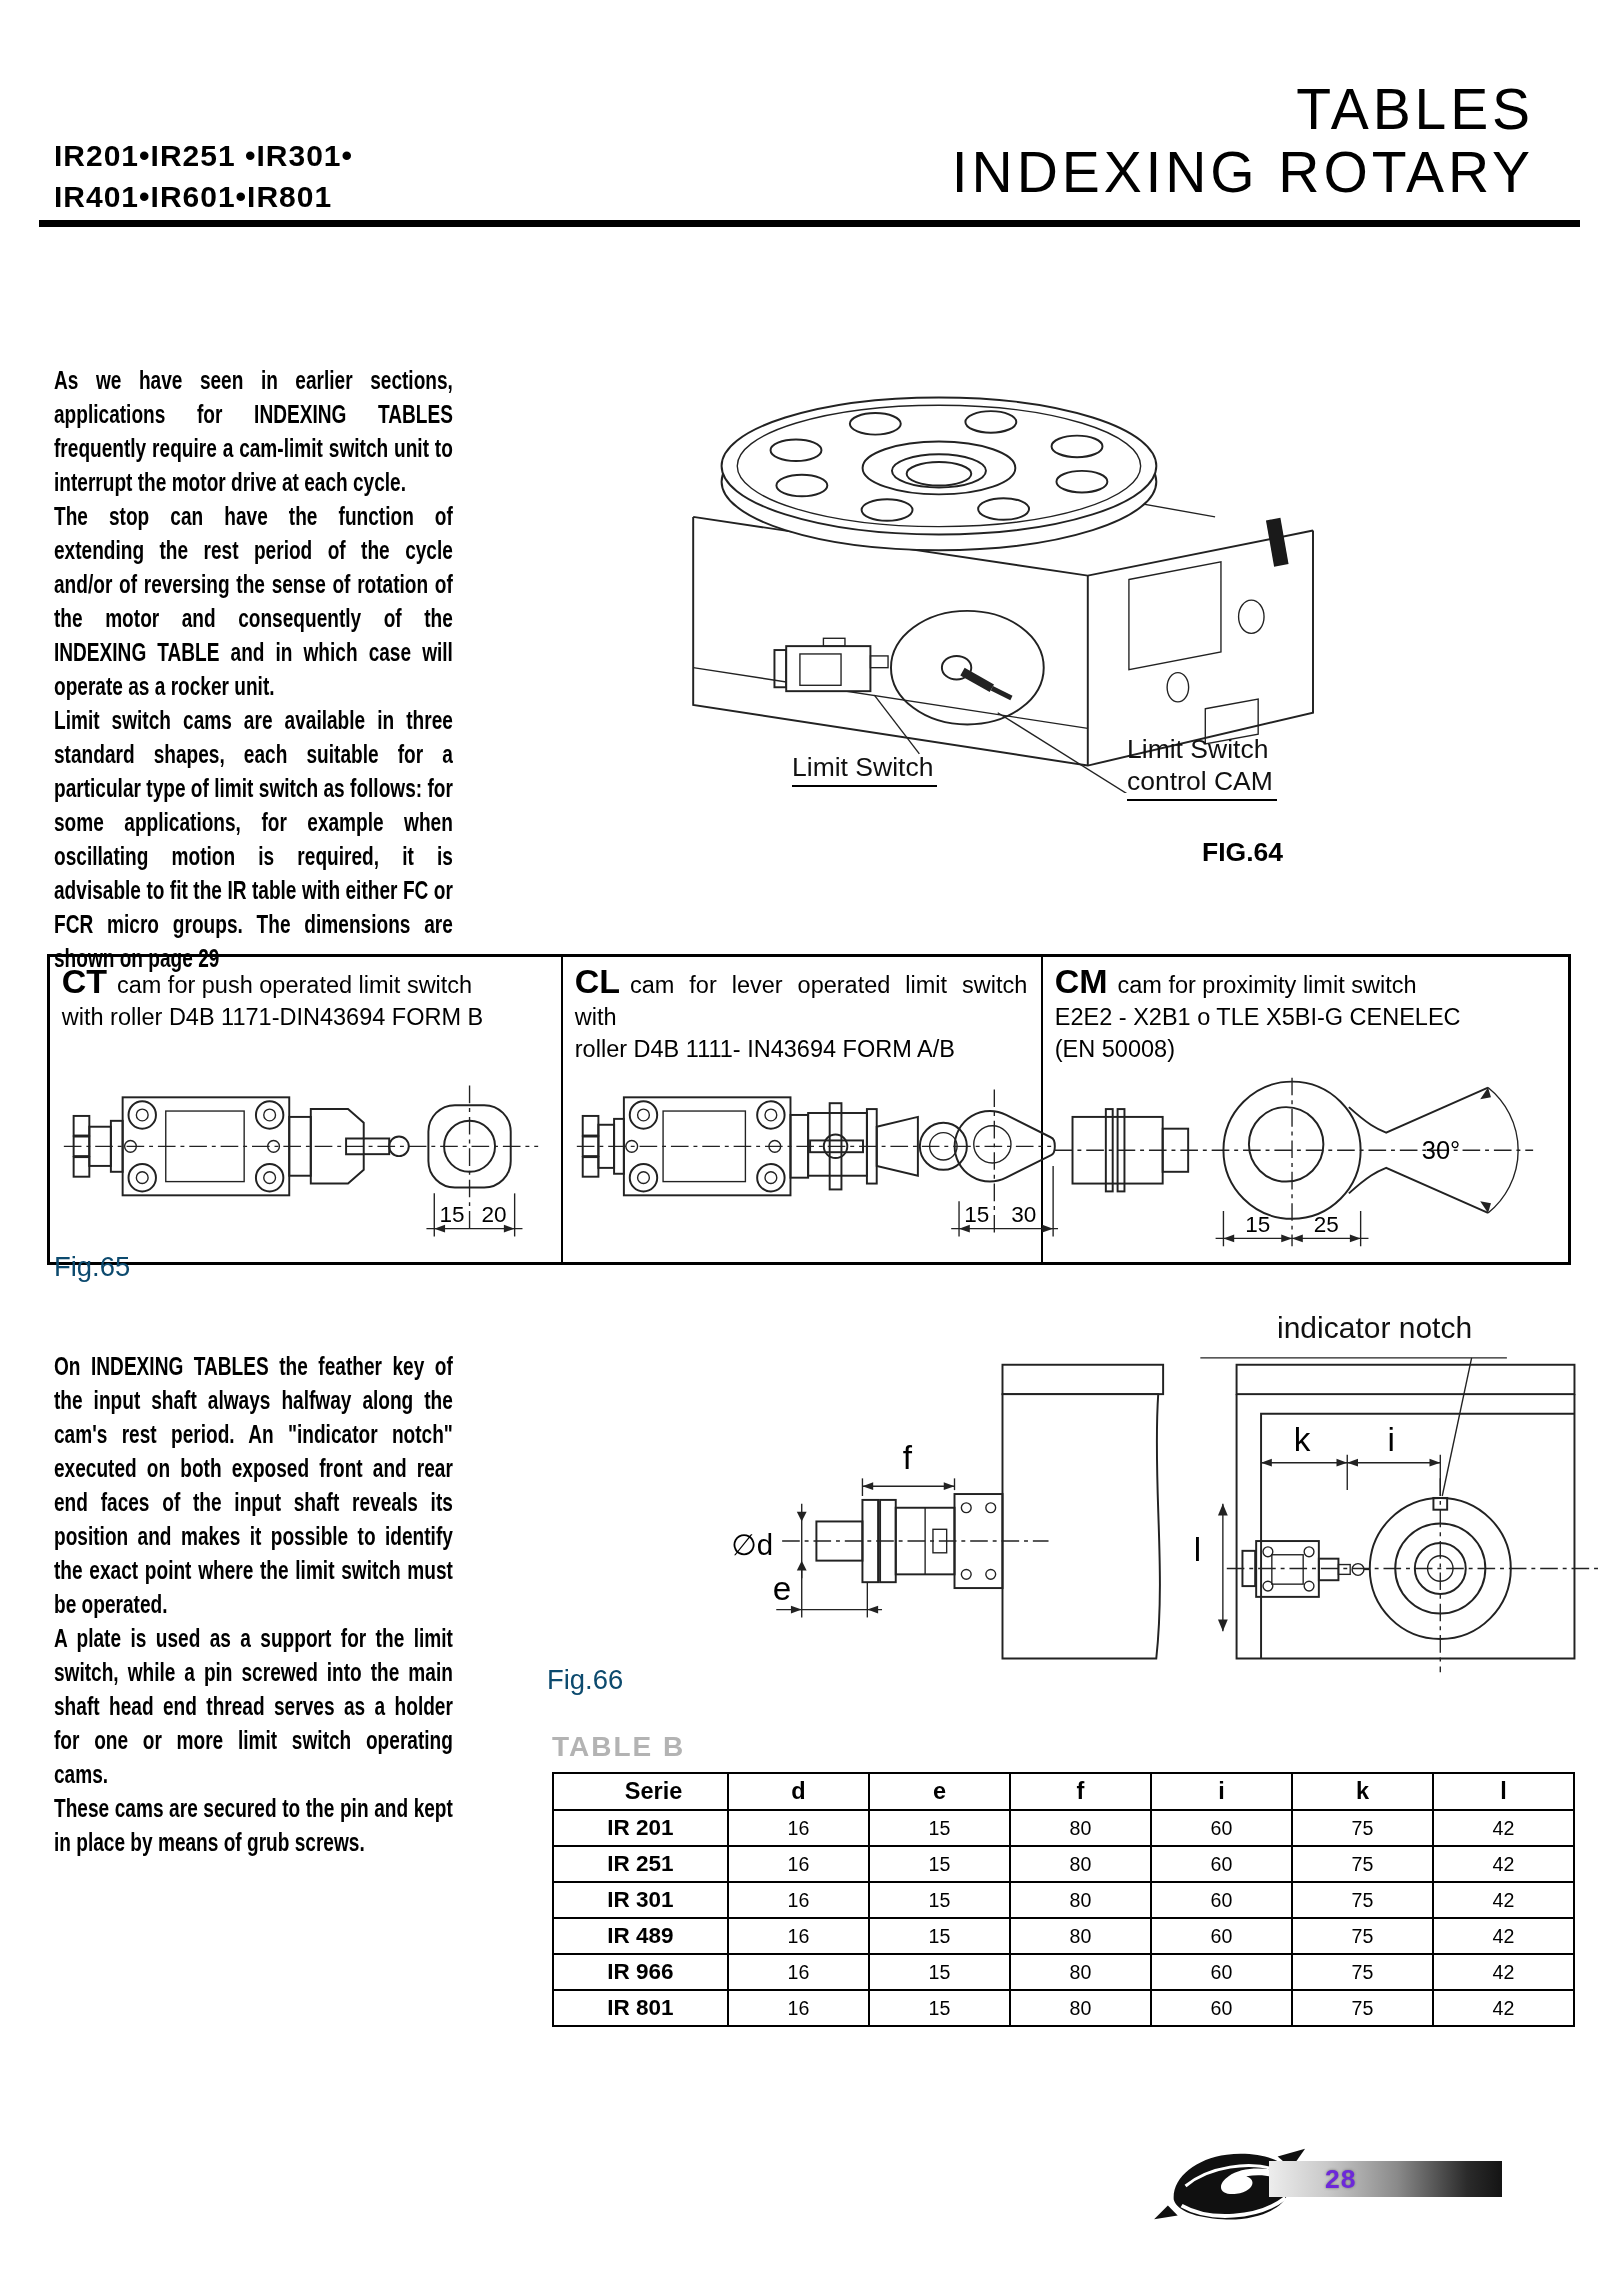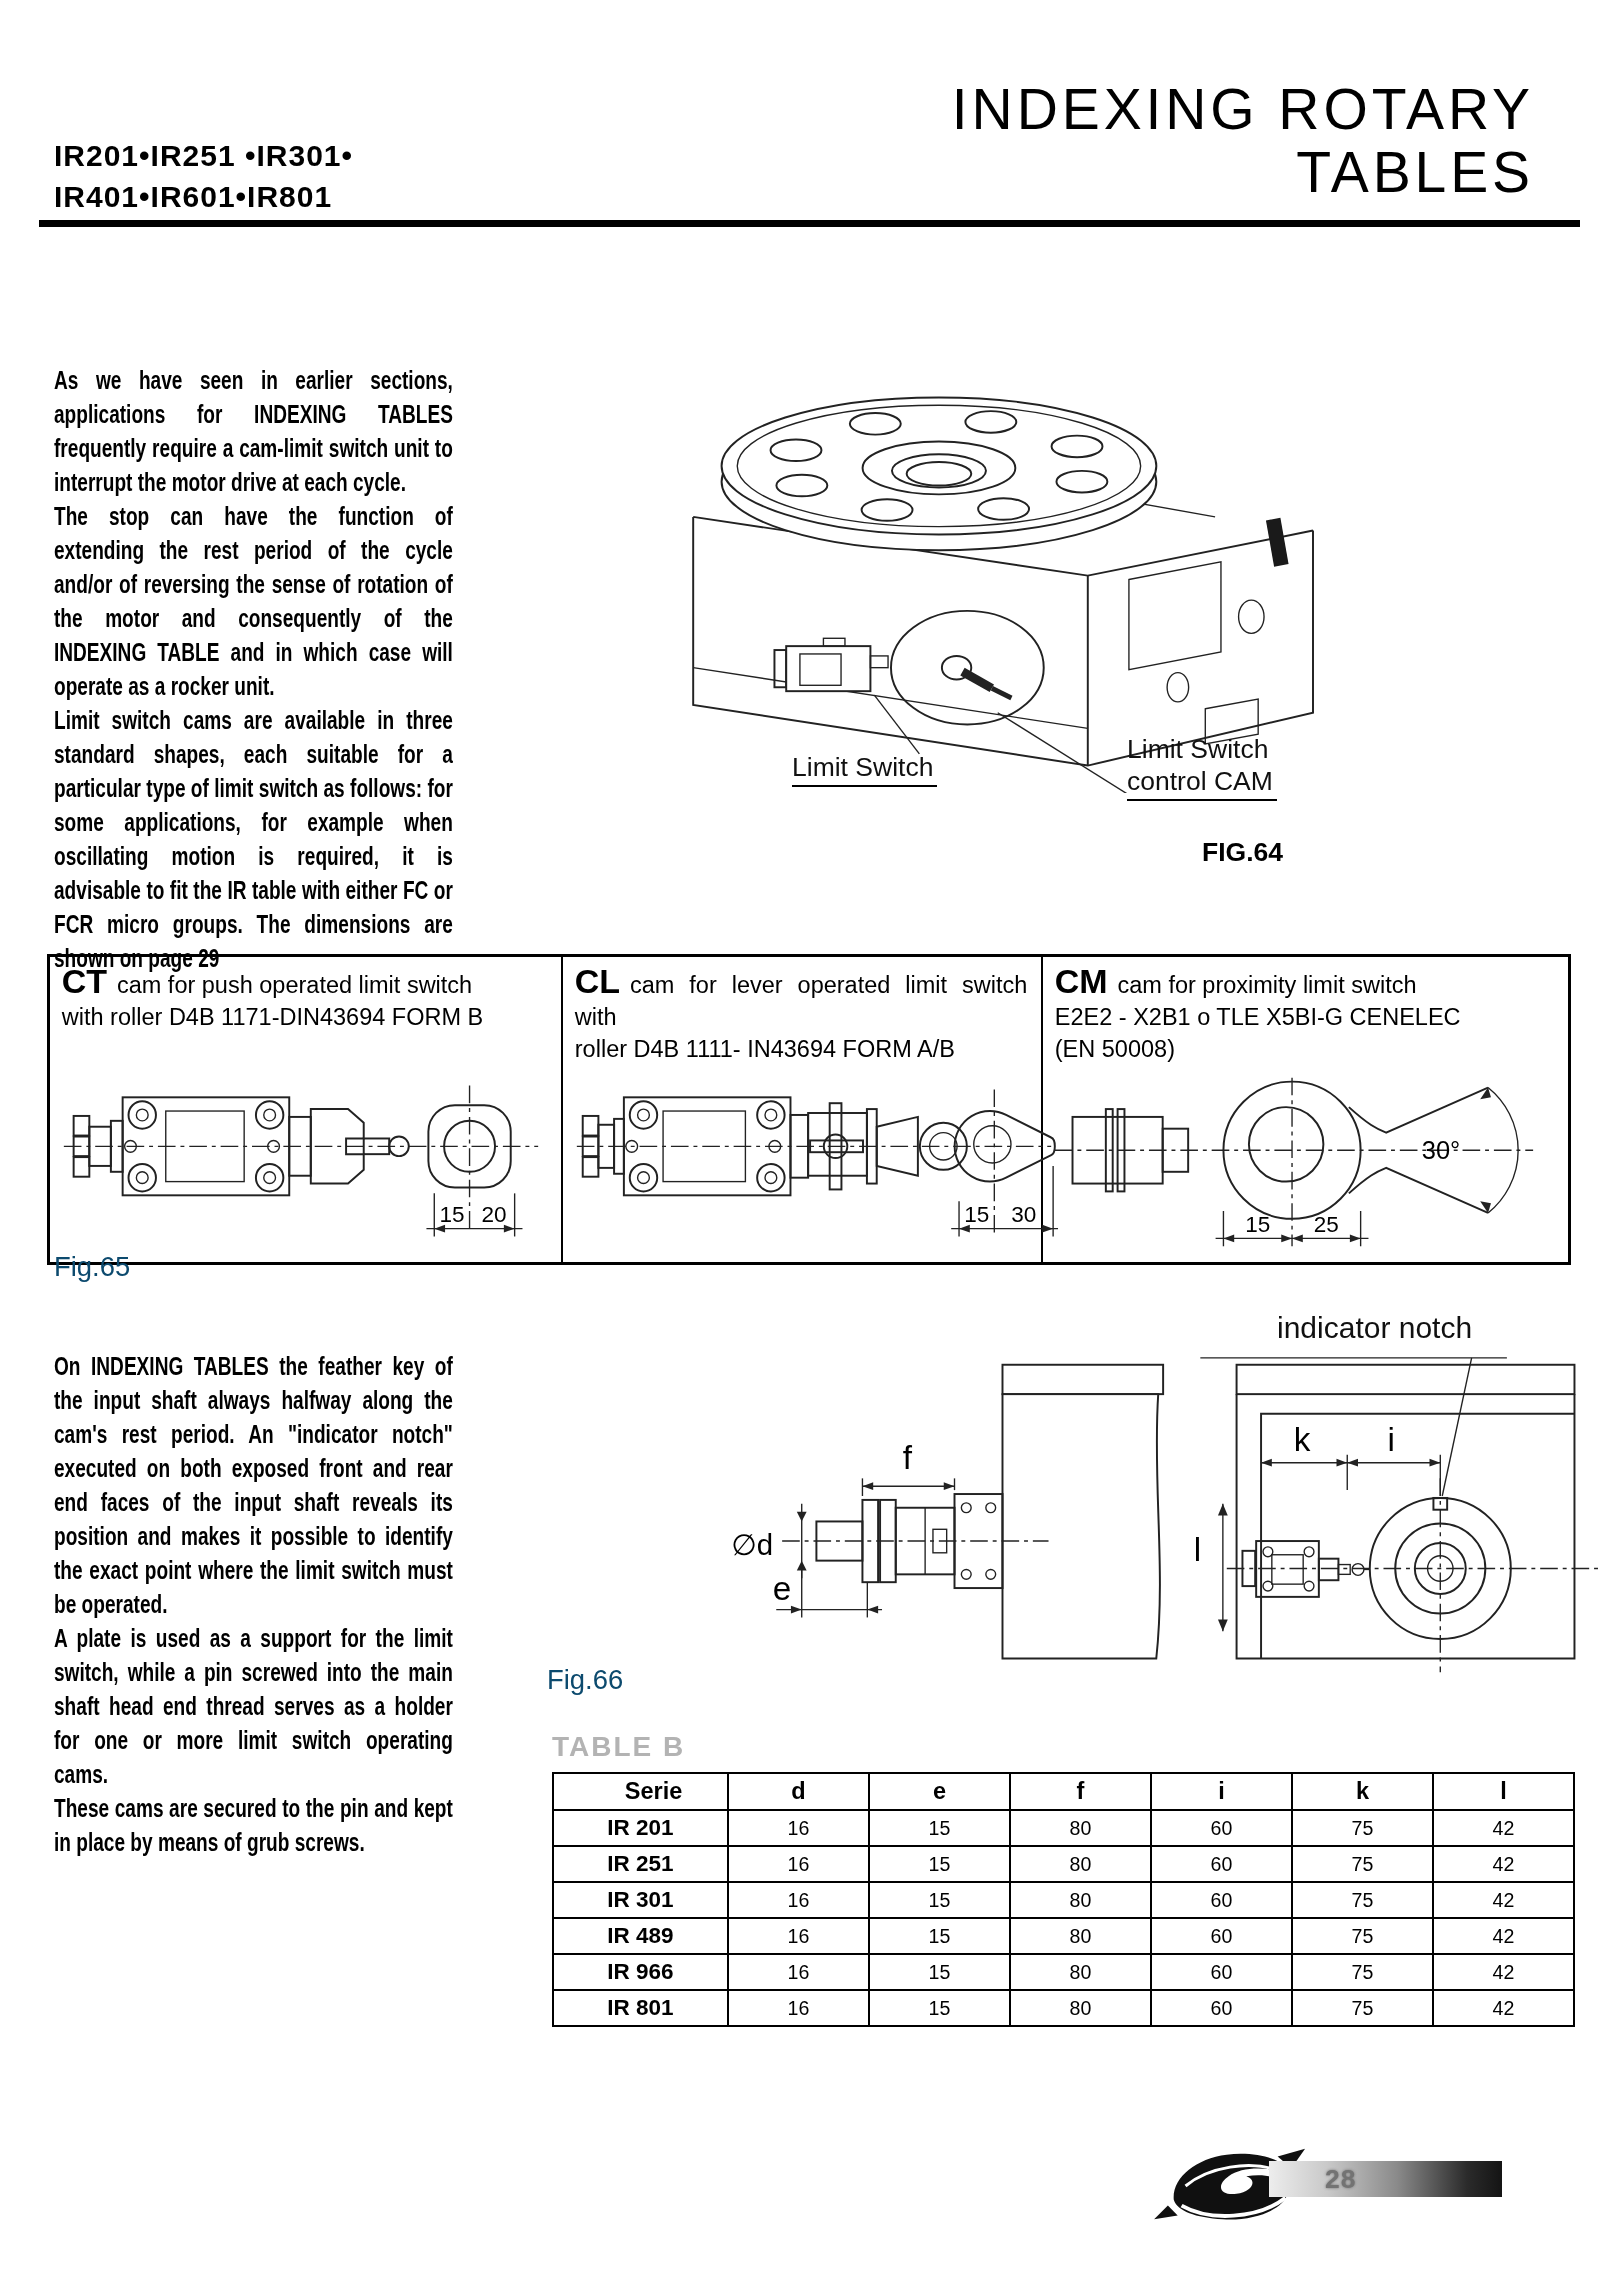--- a/index.html
+++ b/index.html
@@ -50,21 +50,21 @@
   table.tb{left:552px;top:1772px;border-collapse:collapse;table-layout:fixed;width:1023px;}
   table.tb th,table.tb td{border:2.9px solid #000;text-align:center;padding:0;}
   table.tb th{height:35px;font-size:23.5px;font-weight:bold;}
   table.tb td{height:34px;font-size:19.6px;font-weight:normal;}
   table.tb td.serie{font-weight:bold;font-size:22.5px;}
   table.tb th.c0{width:147px;padding-left:26px;}
 
   
   .footer-bar{left:1269px;top:2161px;width:233px;height:36px;
      background:linear-gradient(to right,#ededed 0%,#c9c9c9 25%,#8a8a8a 55%,#2b2b2b 85%,#141414 100%);}
-  .page-num{left:1325px;top:2164px;font-weight:bold;font-size:26.5px;color:#737373;
+  .page-num{left:1325px;top:2164px;font-weight:bold;font-size:26.5px;color:#6d28d9;
             text-shadow:0 0 2.9px rgba(110,110,110,.95);letter-spacing:1px;}
 
   
   svg .ln{stroke:#222;stroke-width:2;fill:none;}
   svg .thin{stroke:#222;stroke-width:1.4;fill:none;}
   svg .wh{fill:#fff;stroke:#222;stroke-width:2;}
   svg .dashdot{stroke:#222;stroke-width:1.4;fill:none;stroke-dasharray:18,5,4,5;}
   svg .arr{fill:#222;stroke:none;}
   svg text{fill:#000;font-family:"Liberation Sans",sans-serif;}
   svg .dim{font-size:23px;text-anchor:middle;}
@@ -73,22 +73,22 @@
 </head>
 <body>
 
 <div class="page">
 
   <div class="abs models">
     <div>IR201•IR251 •IR301•</div>
     <div>IR401•IR601•IR801</div>
   </div>
   <div class="abs title">
+    <div>TABLES</div>
     <div>INDEXING ROTARY</div>
-    <div>TABLES</div>
   </div>
   <div class="abs rule"></div>
 
 
   <div class="abs bodytext body1">
     <p>As we have seen in earlier sections, applications for INDEXING TABLES frequently require a cam-limit switch unit to interrupt the motor drive at each cycle.</p>
     <p>The stop can have the function of extending the rest period of the cycle and/or of reversing the sense of rotation of the motor and consequently of the INDEXING TABLE and in which case will operate as a rocker unit.</p>
     <p>Limit switch cams are available in three standard shapes, each suitable for a particular type of limit switch as follows: for some applications, for example when oscillating motion is required, it is advisable to fit the IR table with either FC or FCR micro groups. The dimensions are shown on page 29</p>
   </div>
 

